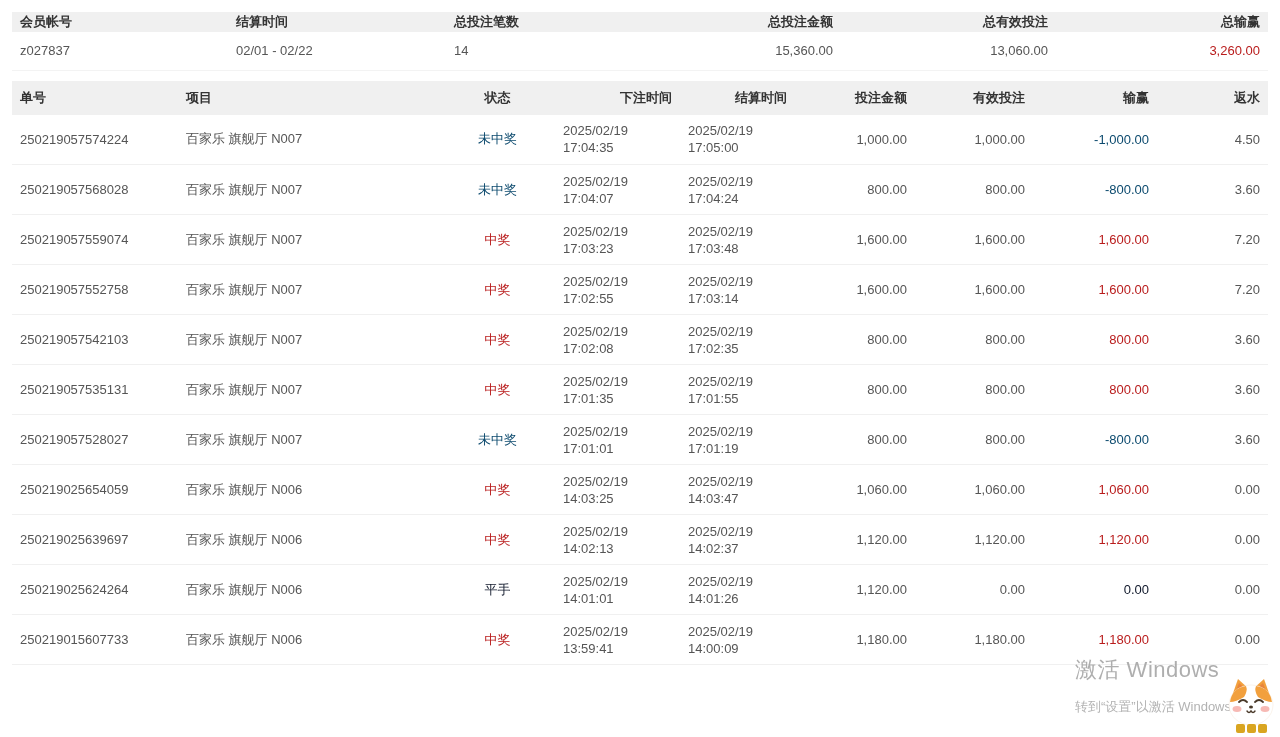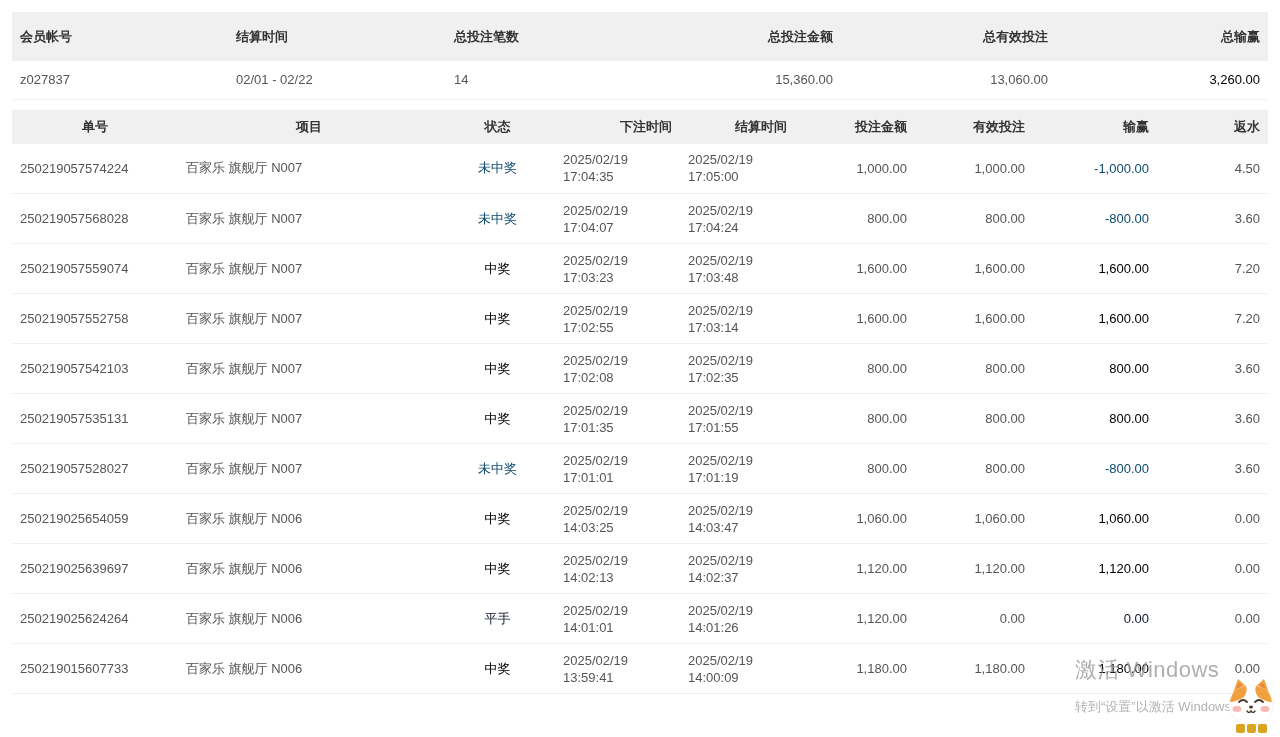--- a/index.html
+++ b/index.html
@@ -13,43 +13,43 @@
     position:relative;
   }
   .page { padding:12px; }
 
   table { border-collapse:collapse; table-layout:fixed; width:1256px; font-size:13px; }
 
   
   .summary-table { margin-bottom:10px; }
   .summary-table th {
     background:#f0f0f0; color:#333333; font-weight:bold;
-    height:49px; padding:0 8px; text-align:left; white-space:nowrap;
+    height:20px; padding:0 8px; text-align:left; white-space:nowrap;
   }
   .summary-table td {
     background:#ffffff; height:38px; padding:0 8px; white-space:nowrap;
     border-bottom:1px solid #f3f3f3;
   }
   .summary-table th.num, .summary-table td.num { text-align:right; }
 
   
   .bets-table th {
     background:#f0f0f0; color:#333333; font-weight:bold;
-    height:34px; padding:0 8px; text-align:center; white-space:nowrap;
+    height:34px; padding:0 8px; text-align:left; white-space:nowrap;
   }
   .bets-table td {
     height:50px; padding:0 8px; background:#ffffff;
     border-bottom:1px solid #f0f0f0; white-space:nowrap; vertical-align:middle;
   }
   .bets-table th.num, .bets-table td.num { text-align:right; }
   .bets-table th.ctr, .bets-table td.ctr { text-align:center; }
   .time-cell div { line-height:17px; text-align:left; }
 
   .tone-negative { color:#0c4a6e; }
-  .tone-positive { color:#000000; }
+  .tone-positive { color:#b91c1c; }
   .tone-neutral  { color:#0f172a; }
 
   
   .watermark { position:absolute; left:1075px; top:655px; pointer-events:none; }
   .watermark .wm1 { font-size:22px; color:#9b9b9b; opacity:0.8; letter-spacing:0.5px; }
   .watermark .wm2 { font-size:13px; color:#a5a5a5; opacity:0.85; margin-top:13px; }
 
   
   .mascot { position:absolute; left:1222px; top:676px; width:58px; height:61px; cursor:pointer; }
   .mascot svg { display:block; }

